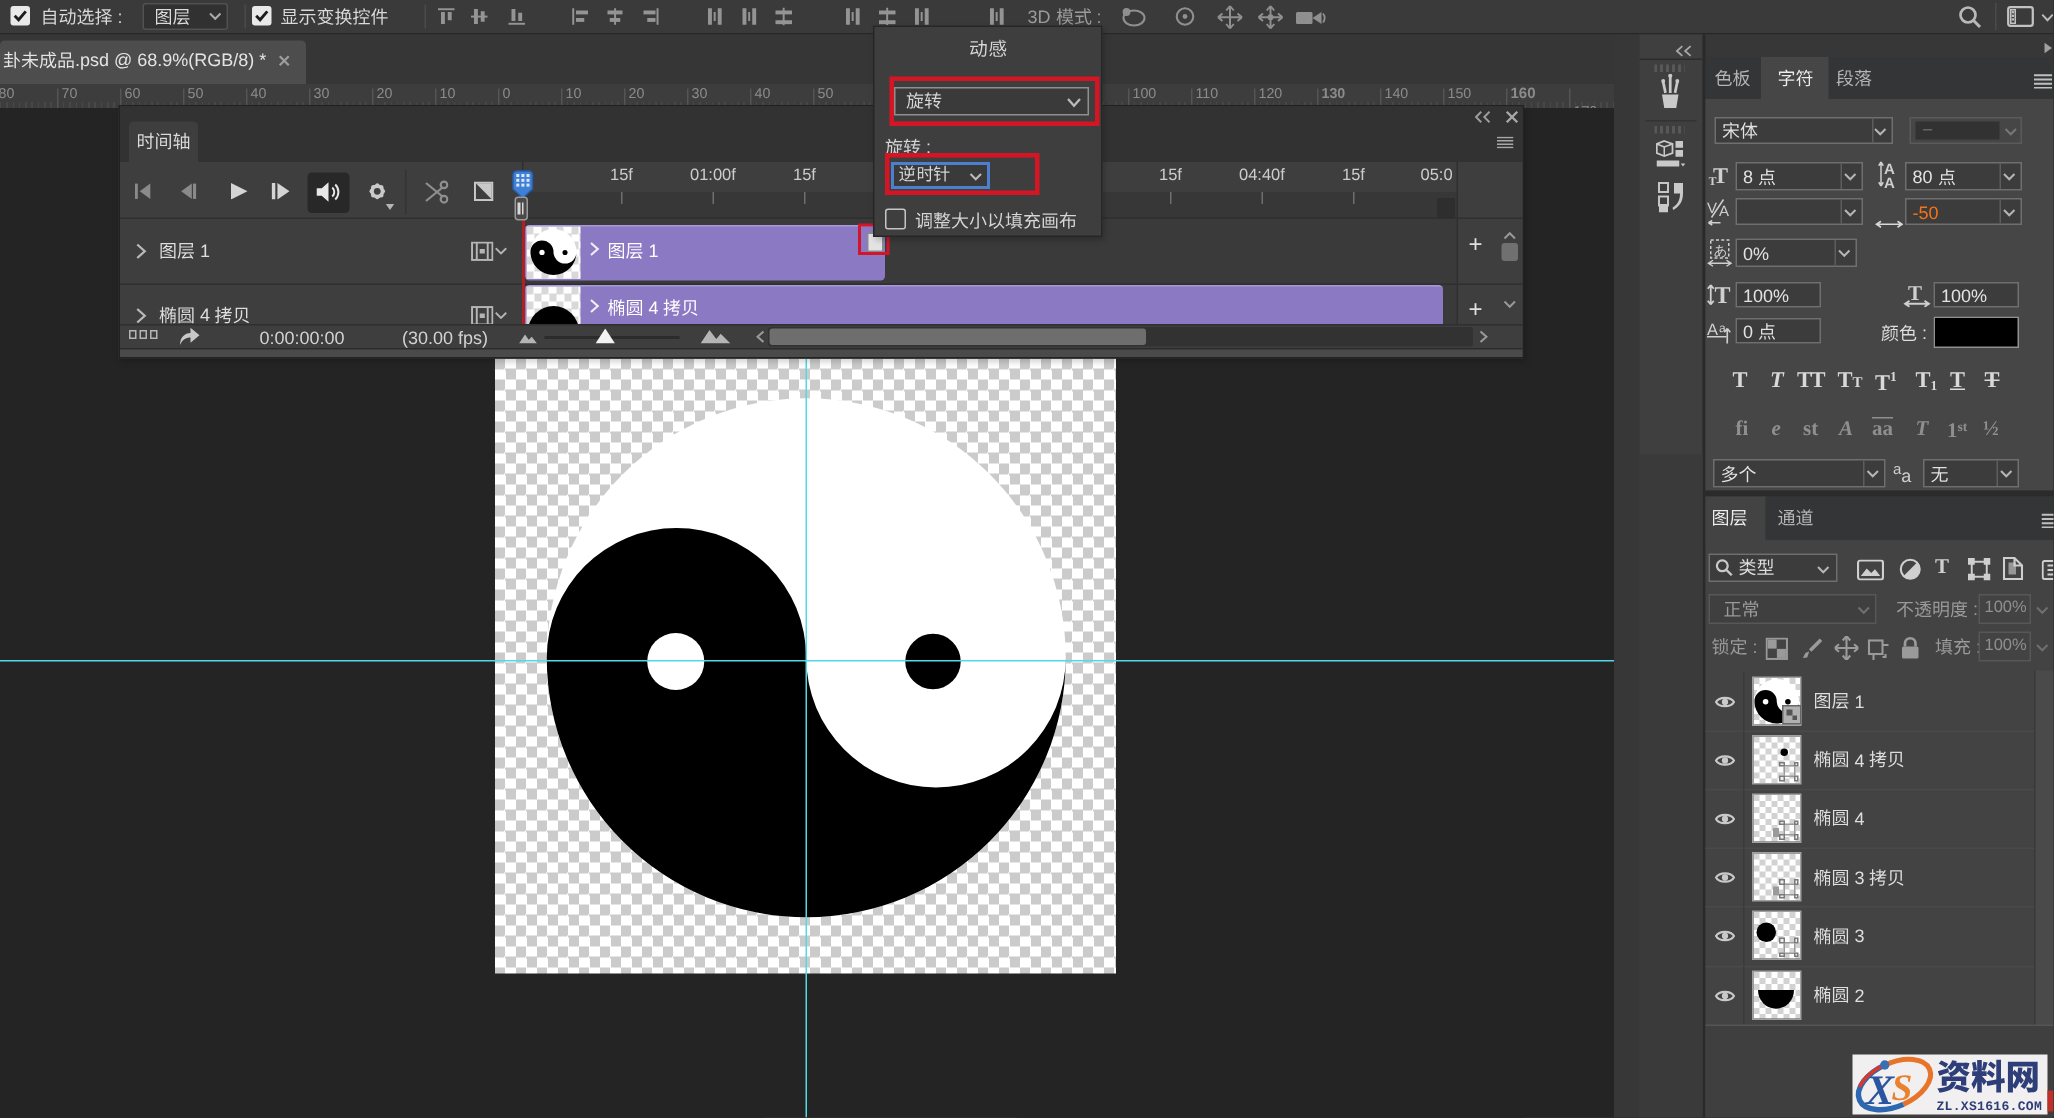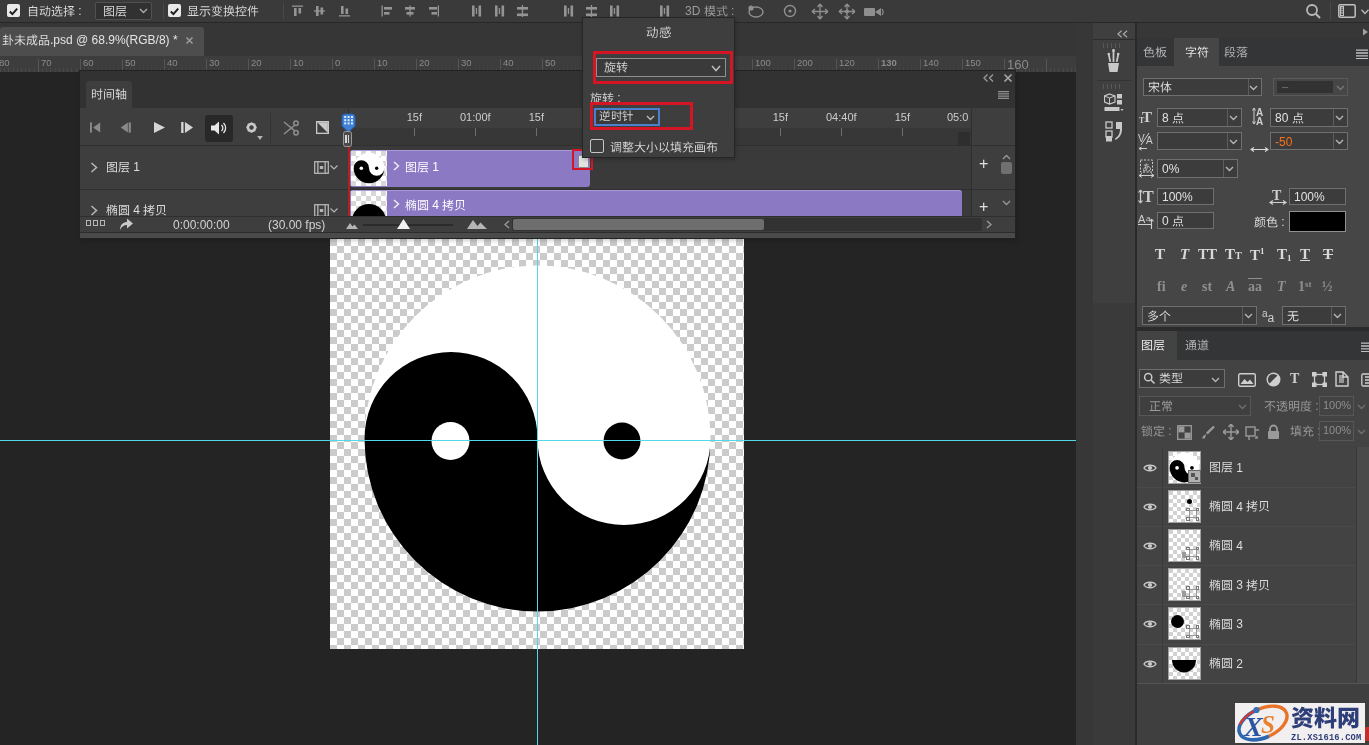--- a/index.html
+++ b/index.html
@@ -269,31 +269,31 @@
 <div style="position:absolute;left:587px;top:57px;font-size:9.5px;color:#8b8b8b;">60</div>
 <div style="position:absolute;left:626px;top:59px;width:1px;height:13px;background:#555555;"></div>
 <div style="position:absolute;left:629px;top:57px;font-size:9.5px;color:#8b8b8b;">70</div>
 <div style="position:absolute;left:668px;top:59px;width:1px;height:13px;background:#555555;"></div>
 <div style="position:absolute;left:671px;top:57px;font-size:9.5px;color:#8b8b8b;">80</div>
 <div style="position:absolute;left:710px;top:59px;width:1px;height:13px;background:#555555;"></div>
 <div style="position:absolute;left:713px;top:57px;font-size:9.5px;color:#8b8b8b;">90</div>
 <div style="position:absolute;left:752px;top:59px;width:1px;height:13px;background:#555555;"></div>
 <div style="position:absolute;left:755px;top:57px;font-size:9.5px;color:#8b8b8b;">100</div>
 <div style="position:absolute;left:794px;top:59px;width:1px;height:13px;background:#555555;"></div>
-<div style="position:absolute;left:797px;top:57px;font-size:9.5px;color:#8b8b8b;">200</div>
+<div style="position:absolute;left:797px;top:57px;font-size:9.5px;color:#8b8b8b;">110</div>
 <div style="position:absolute;left:836px;top:59px;width:1px;height:13px;background:#555555;"></div>
 <div style="position:absolute;left:839px;top:57px;font-size:9.5px;color:#8b8b8b;">120</div>
 <div style="position:absolute;left:878px;top:59px;width:1px;height:13px;background:#555555;"></div>
 <div style="position:absolute;left:881px;top:57px;font-size:9.5px;color:#8b8b8b;font-weight:bold;">130</div>
 <div style="position:absolute;left:920px;top:59px;width:1px;height:13px;background:#555555;"></div>
 <div style="position:absolute;left:923px;top:57px;font-size:9.5px;color:#8b8b8b;">140</div>
 <div style="position:absolute;left:962px;top:59px;width:1px;height:13px;background:#555555;"></div>
 <div style="position:absolute;left:965px;top:57px;font-size:9.5px;color:#8b8b8b;">150</div>
 <div style="position:absolute;left:1004px;top:59px;width:1px;height:13px;background:#555555;"></div>
-<div style="position:absolute;left:1007px;top:57px;font-size:13px;color:#8b8b8b;">160</div>
+<div style="position:absolute;left:1007px;top:57px;font-size:10px;color:#8b8b8b;font-weight:bold;">160</div>
 <div style="position:absolute;left:1046px;top:59px;width:1px;height:13px;background:#555555;"></div>
 <div style="position:absolute;left:1049px;top:69px;font-size:9.5px;color:#8b8b8b;">170</div>
 <div style="position:absolute;left:0px;top:72px;width:1076px;height:673px;background:#242424;"></div>
 <div style="position:absolute;left:330px;top:239px;width:414px;height:410px;background:repeating-conic-gradient(from 270deg,#cbcbcb 0% 25%,#ffffff 25% 50%);background-size:14px 14px;"></div>
 <svg style="position:absolute;left:363px;top:264px;" width="349" height="349" viewBox="0 0 349 349">
 <circle cx="174.5" cy="174.5" r="173" fill="#ffffff"></circle>
 <path d="M1.5 174.5 A173 173 0 0 0 347.5 174.5 A86.5 86.5 0 0 1 174.5 174.5 A86.5 86.5 0 0 0 1.5 174.5 Z" fill="#000000"></path>
 <circle cx="87.5" cy="177" r="19" fill="#ffffff"></circle>
 <circle cx="259" cy="177" r="18.5" fill="#000000"></circle>
 </svg>

